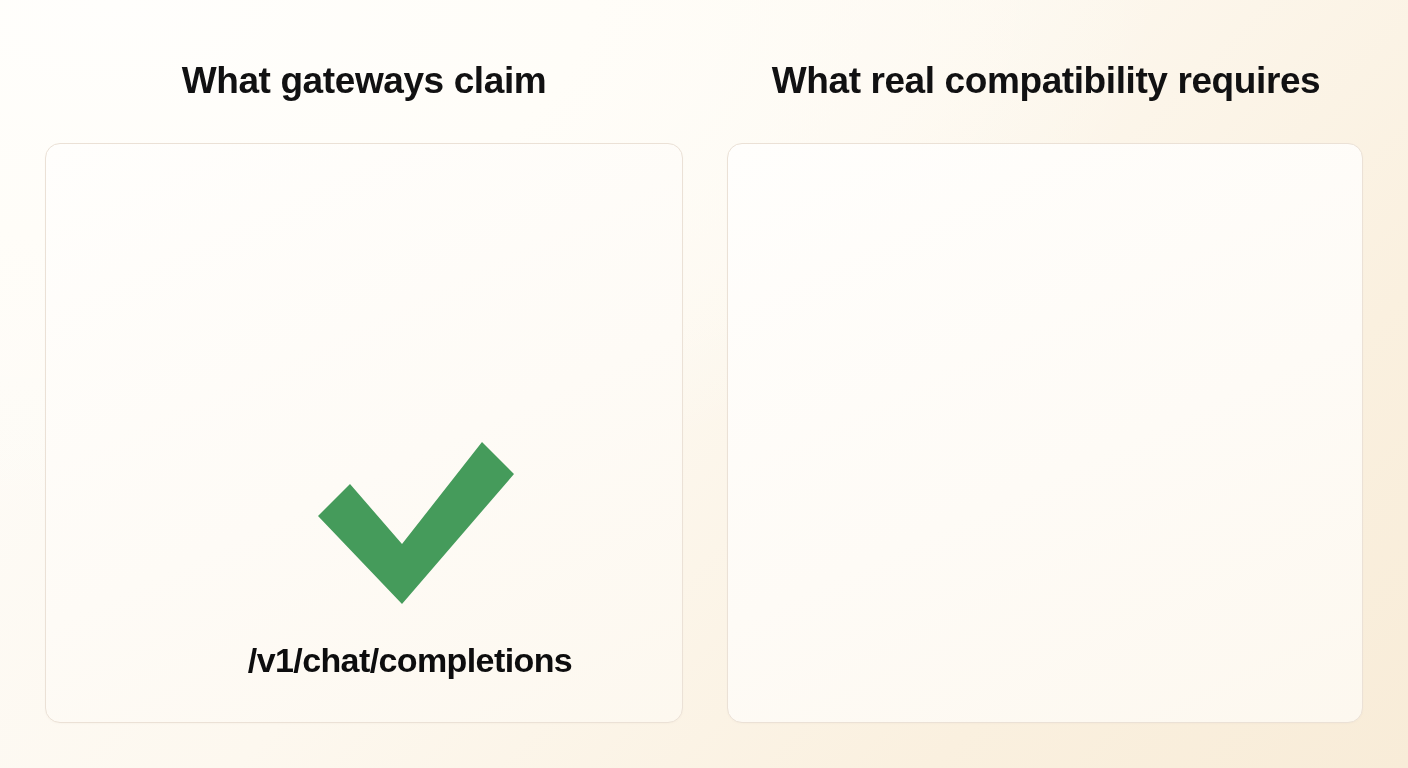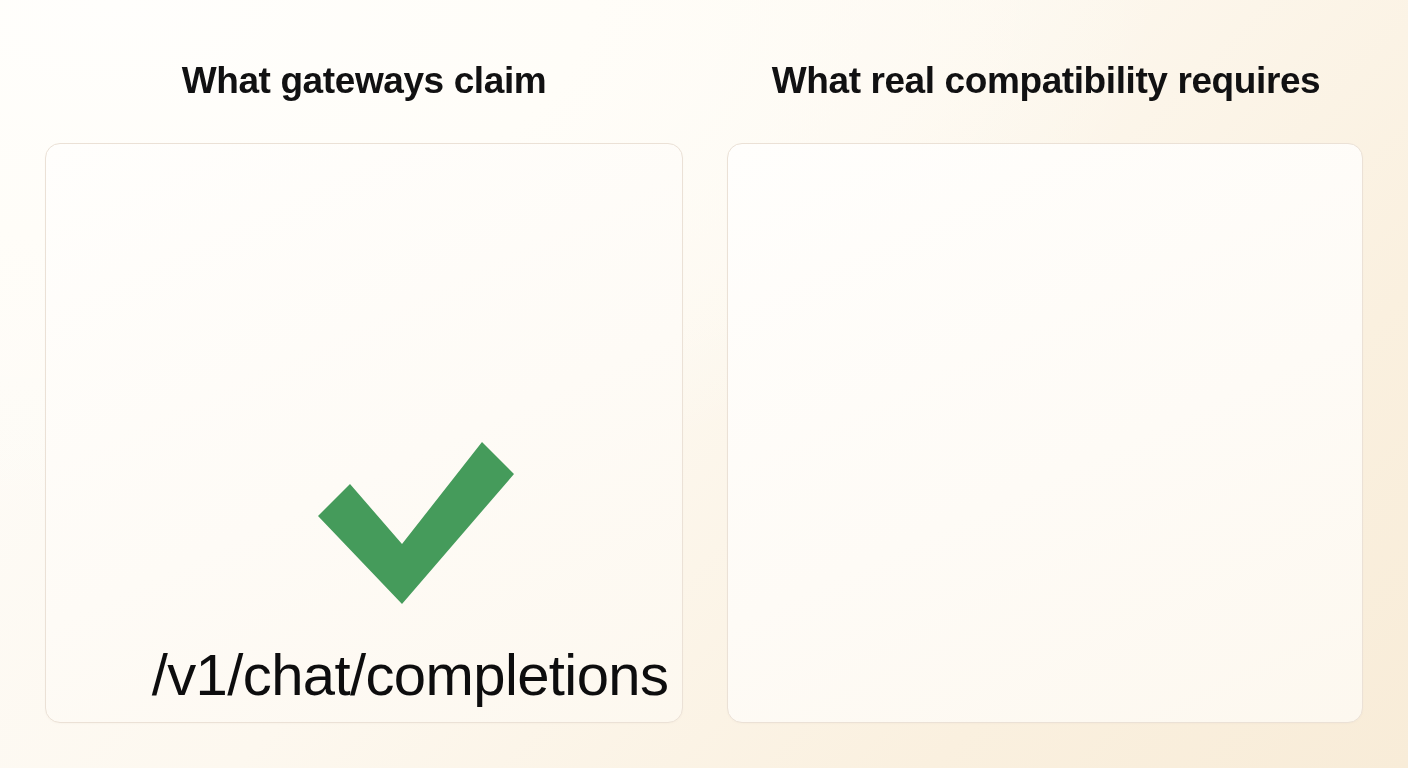--- a/index.html
+++ b/index.html
@@ -47,22 +47,22 @@
   
   #checkmark-icon {
     position:absolute;
     left:256px; top:288px;
     width:212px; height:176px;
   }
   #endpoint-label {
     position:absolute;
     left:45px; top:497px; width:638px;
     text-align:center;
-    font-size:58px;
-    font-weight:400;
+    font-size:34px;
+    font-weight:700;
     color:#0D0D0E;
     letter-spacing:-0.6px;
     white-space:nowrap;
   }
 </style>
 </head>
 <body>
 
 <div class="stage">
 

